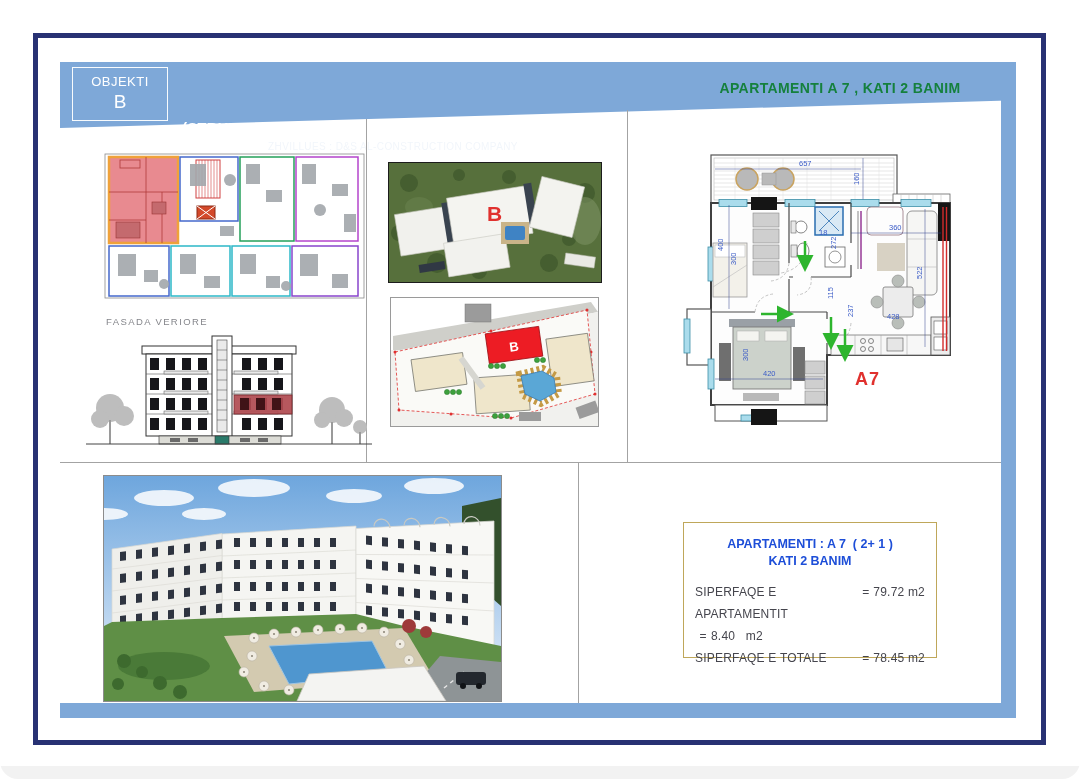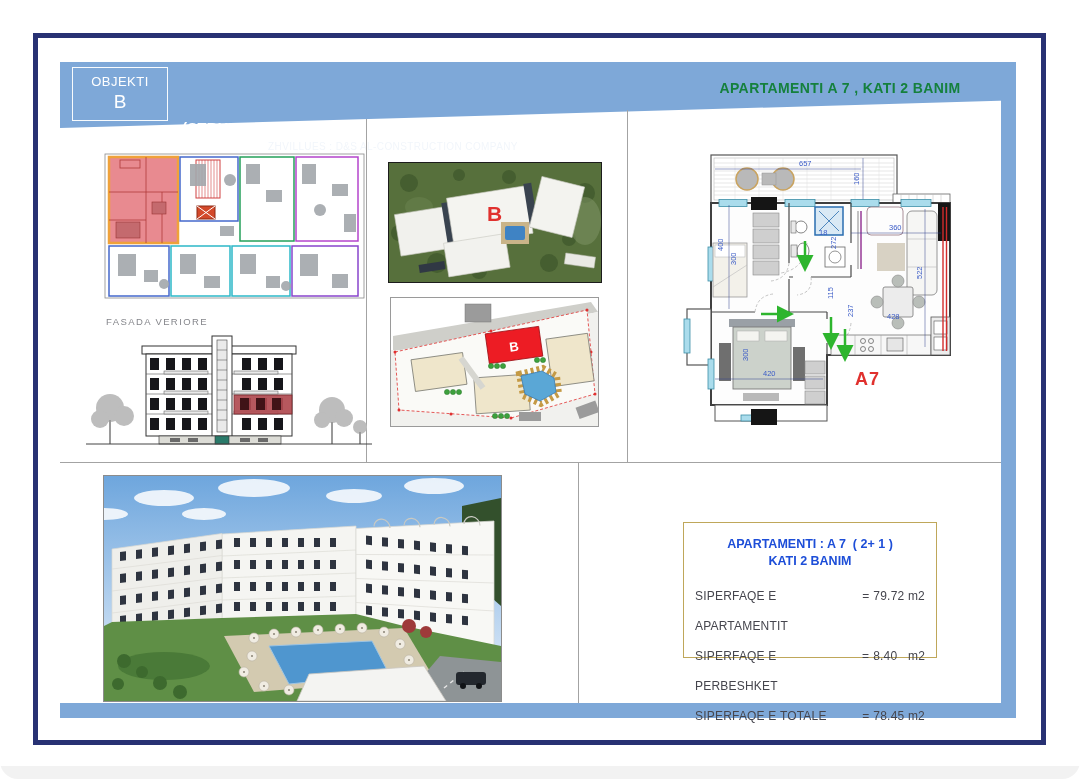--- a/index.html
+++ b/index.html
@@ -27,21 +27,21 @@
   .fasada-label{position:absolute;left:106px;top:316px;font-size:9.5px;color:#85868b;
                 letter-spacing:1.4px;}
   .aerial-border{border:1px solid #1c1c1c;}
   .site-border{border:1px solid #9a9a9a;}
   .render-border{border:1px solid #8c8c8c;}
   .info-box{position:absolute;left:683px;top:522px;width:252px;height:134px;
             border:1.5px solid #bfa75a;background:#fff;}
   .info-title{margin-top:13px;text-align:center;color:#1d4ed8;font-weight:bold;
               font-size:12.5px;line-height:17px;white-space:pre;}
   .info-rows{margin-top:11px;}
-  .info-row{display:flex;padding:0 11px;font-size:12px;color:#45454d;line-height:30px;
+  .info-row{display:flex;padding:0 11px;font-size:12px;color:#45454d;line-height:22px;
             letter-spacing:.2px;}
   .info-row .lbl{width:174px;}
   .info-row .eq{width:16px;text-align:center;}
   .info-row .val{white-space:pre;}
   .bottom-grey{position:absolute;left:0;top:766px;width:1080px;height:13px;background:#f2f2f2;}
   svg text{font-family:"Liberation Sans",sans-serif;}
   .dim{font-size:7.5px;fill:#3a5bc7;}
 </style>
 </head>
 <body>
@@ -526,21 +526,20 @@
   <div class="info-box">
     <div class="info-title">APARTAMENTI : A 7  ( 2+ 1 )</div>
     <div class="info-title" style="margin-top:0;">KATI 2 BANIM</div>
     <div class="info-rows">
       <div class="info-row">
         <span class="lbl">SIPERFAQE E APARTAMENTIT</span>
         <span class="eq">=</span>
         <span class="val">79.72 m2</span>
       </div>
       <div class="info-row">
-        <span class="lbl">SIPERFAQE E PERBESHKET</span>
         <span class="eq">=</span>
         <span class="val">8.40   m2</span>
       </div>
       <div class="info-row">
         <span class="lbl">SIPERFAQE E TOTALE</span>
         <span class="eq">=</span>
         <span class="val">78.45 m2</span>
       </div>
     </div>
   </div>

